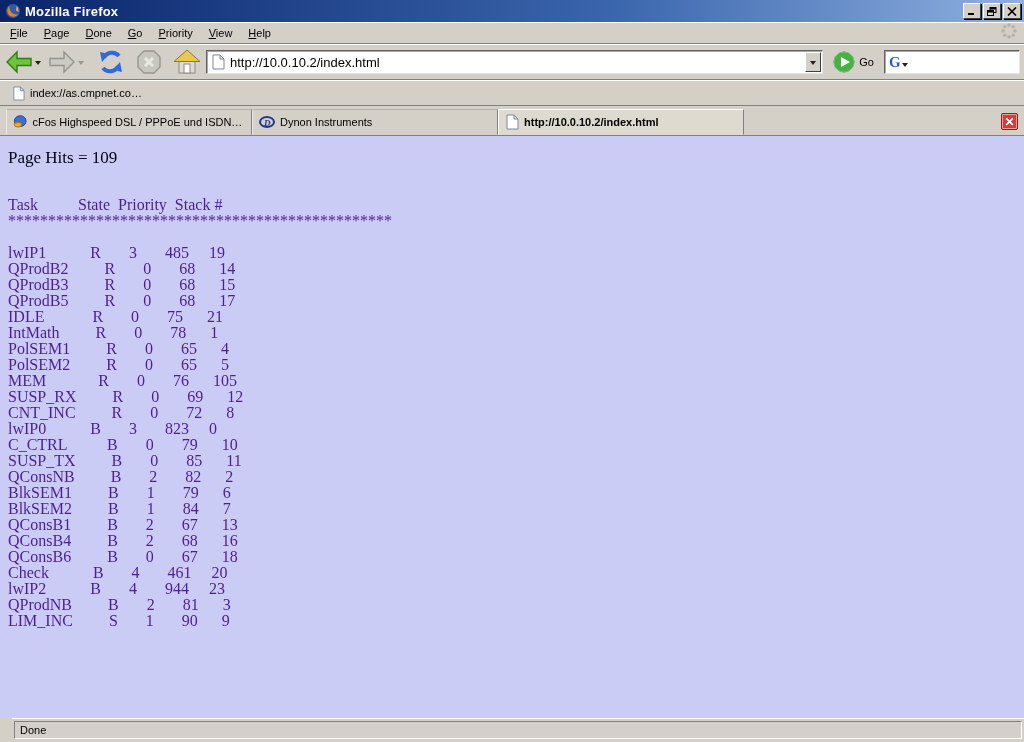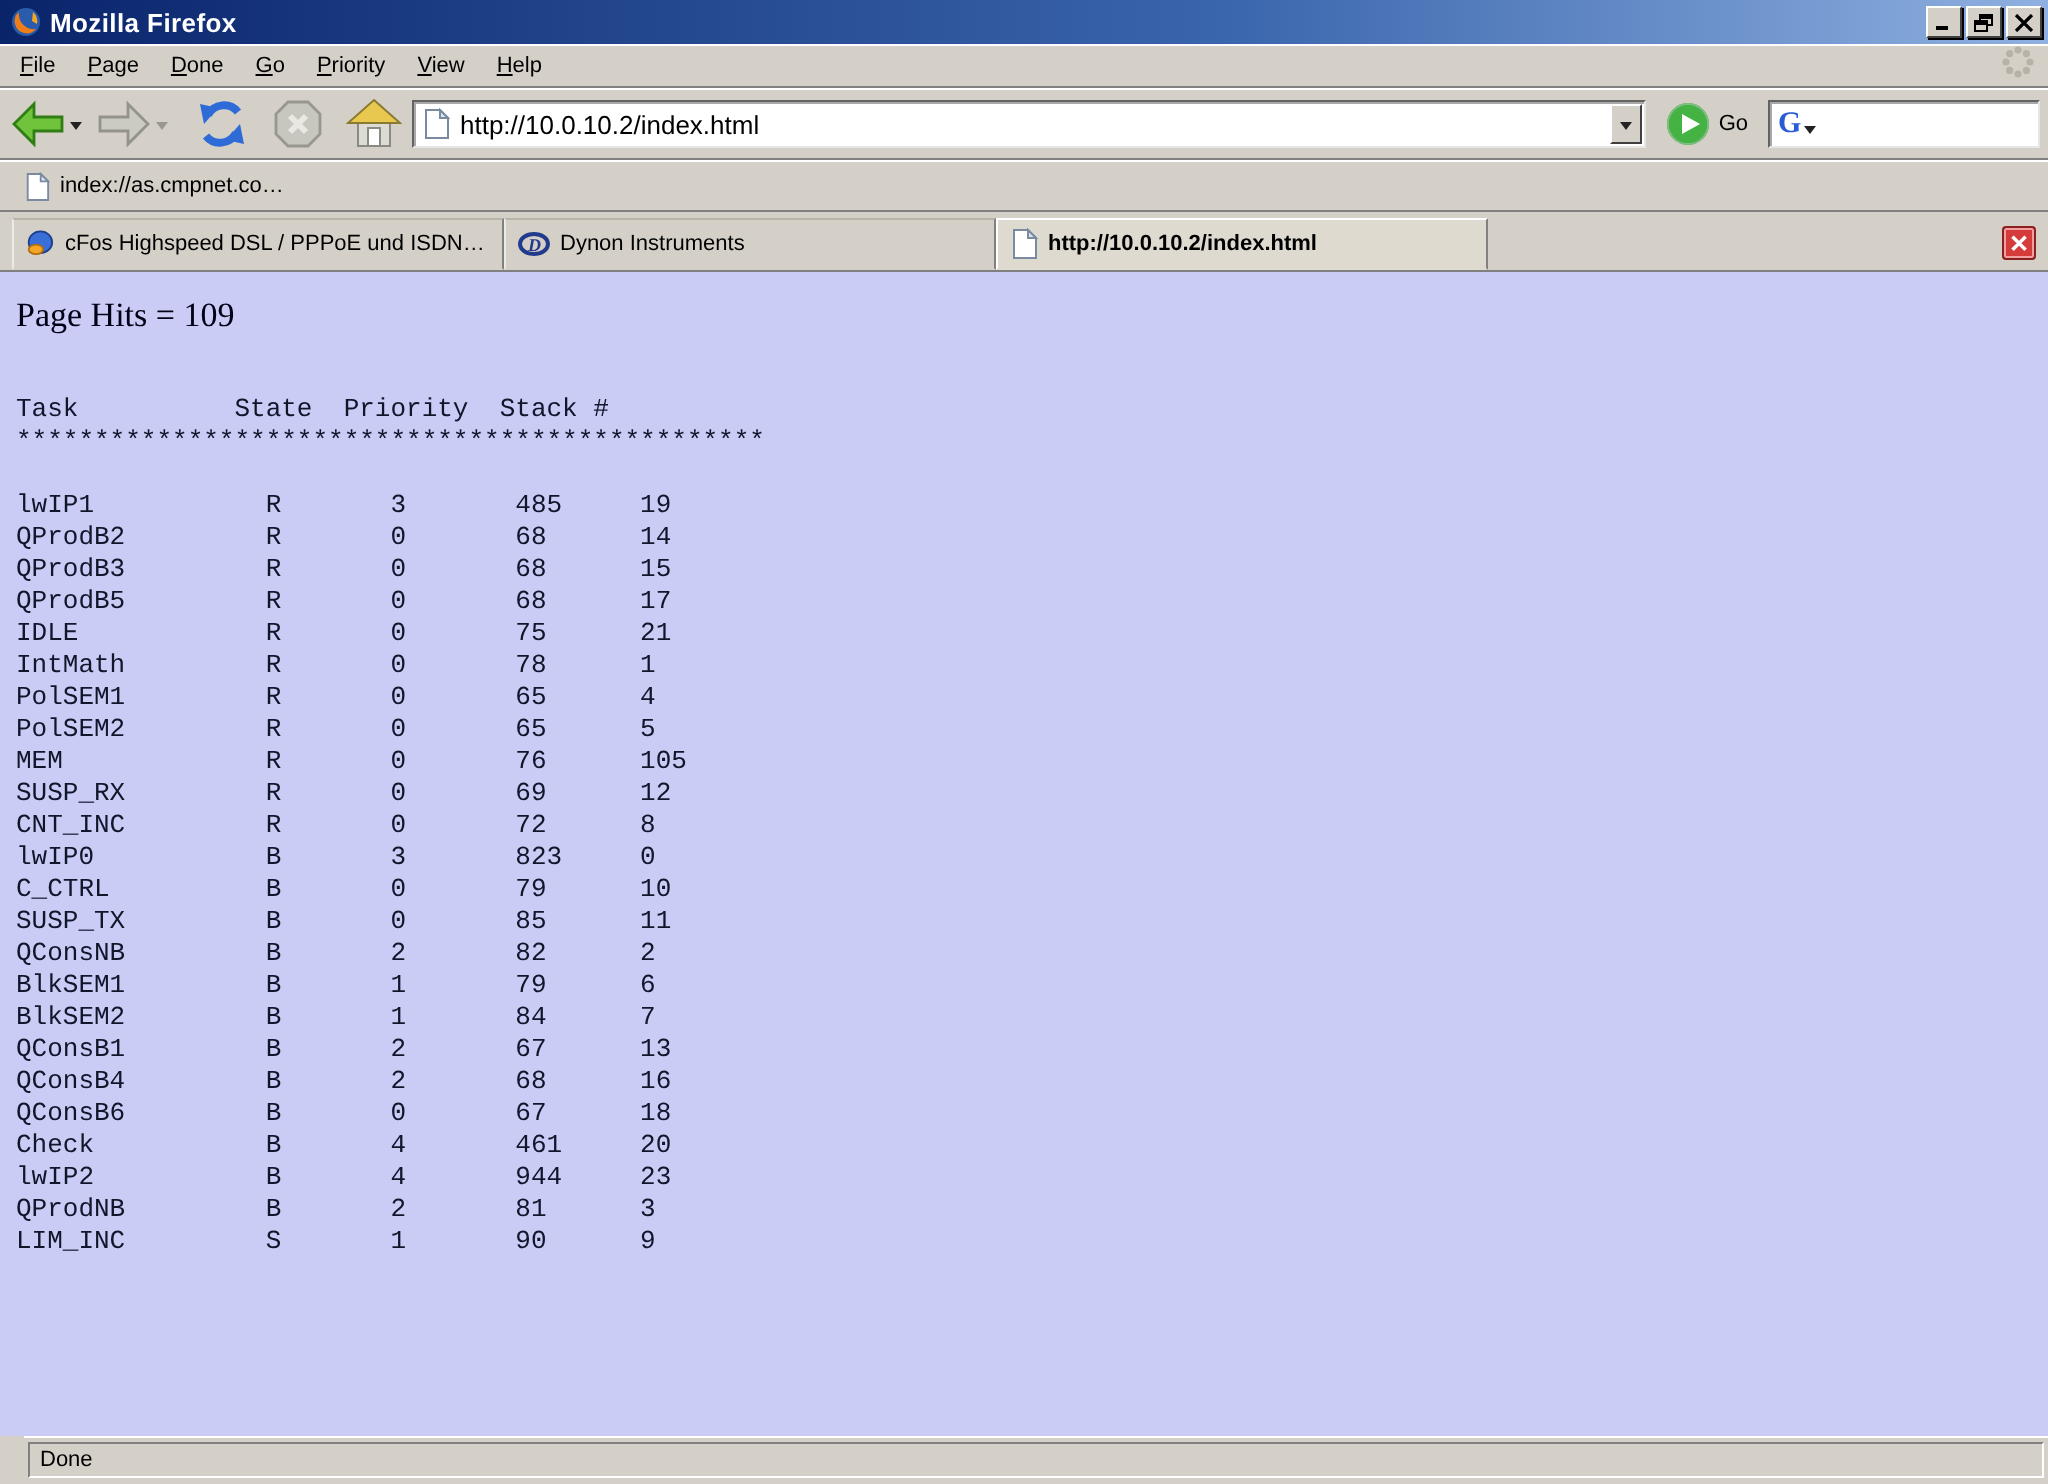--- a/index.html
+++ b/index.html
@@ -63,22 +63,22 @@
   .tab.active{background:#dedacf; border-color:var(--lt) var(--dk) transparent var(--lt); font-weight:bold;}
   .tab-label{overflow:hidden; text-overflow:ellipsis;}
   .tabbar-spacer{flex:1;}
   .tab-close{width:17px; height:17px; margin:0 2px 5px 0; background:var(--close-red);
     border:1px solid #8c1f1f; border-radius:2px; display:flex; align-items:center; justify-content:center;
     color:#fff; font-size:12px; font-weight:bold; box-shadow:inset 0 0 0 1px #f0a0a0;}
 
   
   .content{flex:1 1 auto; background:var(--content-bg); overflow:hidden; padding:12px 0 0 8px; color:#000016;}
   .pagehits{font-family:"Liberation Serif",serif; font-size:17px; margin-bottom:29px;}
-  .tasktable{font-family:Liberation Mono, monospace; font-size:13px;
-    line-height:16px; white-space:pre; color:#0f172a;}
+  .tasktable{font-family:Liberation Serif, serif; font-size:16px;
+    line-height:16px; white-space:pre; color:#4c1d95;}
 
   
   .statusbar{height:24px; background:var(--chrome); border-top:1px solid var(--lt);
     padding:2px 2px 3px 2px; flex:0 0 auto;margin-left:12px;}
   .status-field{height:18px; border:1px solid; border-color:var(--dk) var(--lt) var(--lt) var(--dk);
     display:flex; align-items:center; padding-left:5px; font-size:11px;}
 </style>
 </head>
 <body>
 

